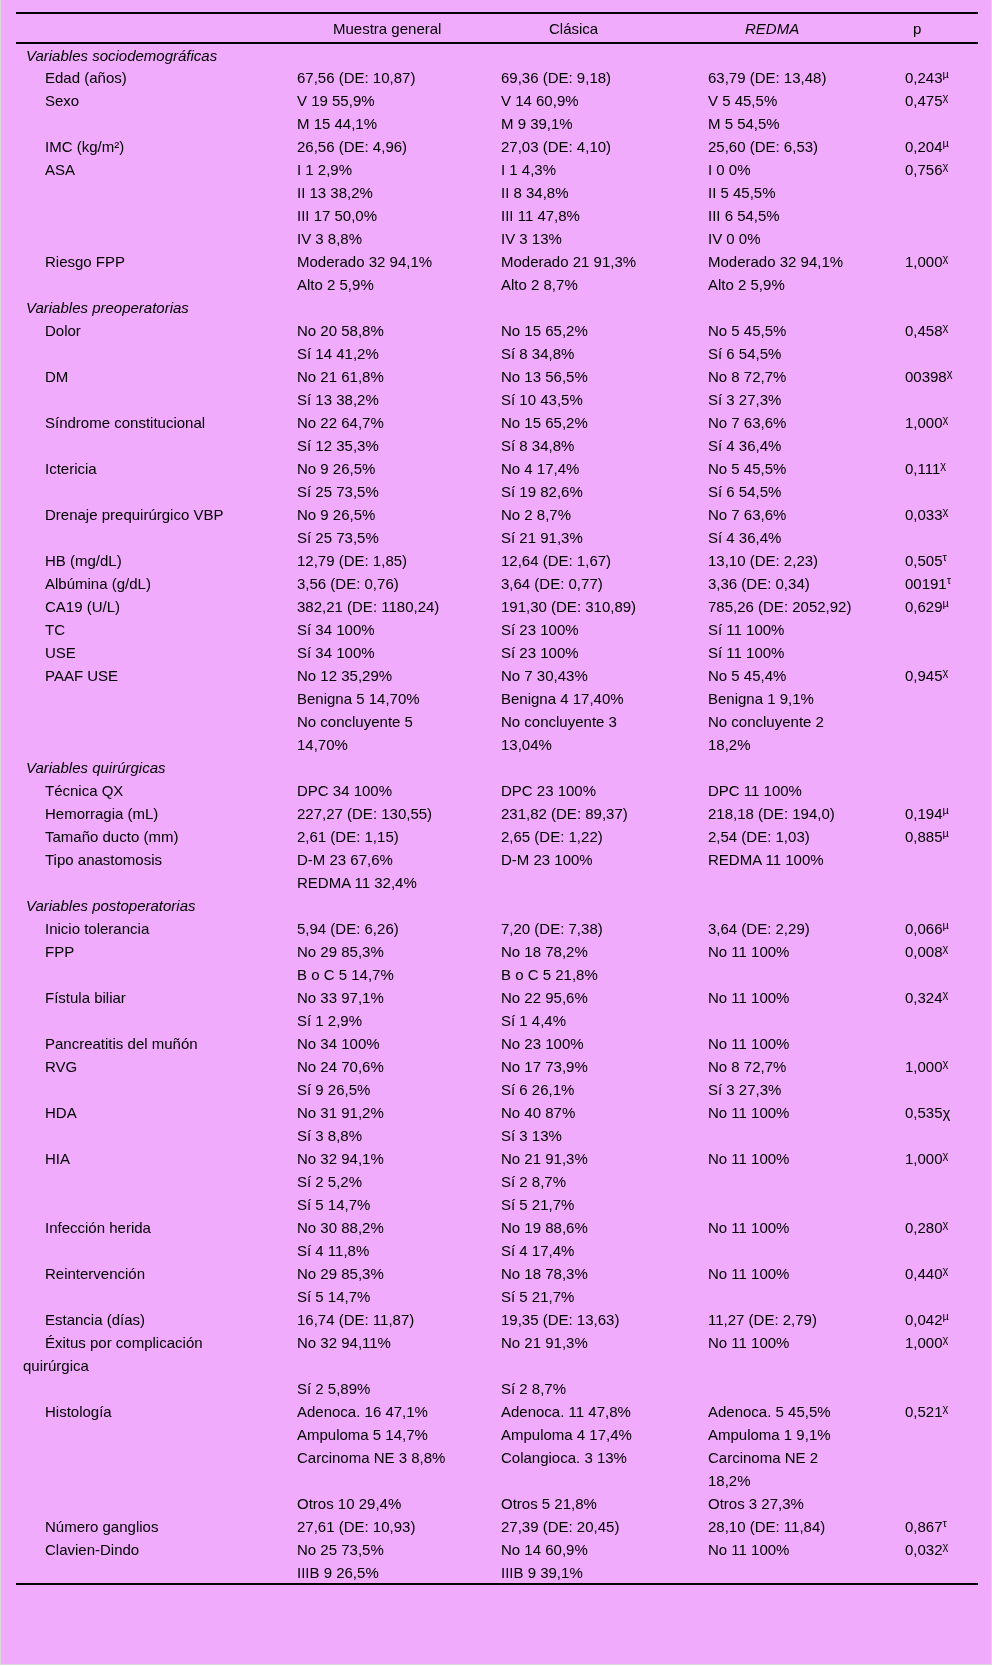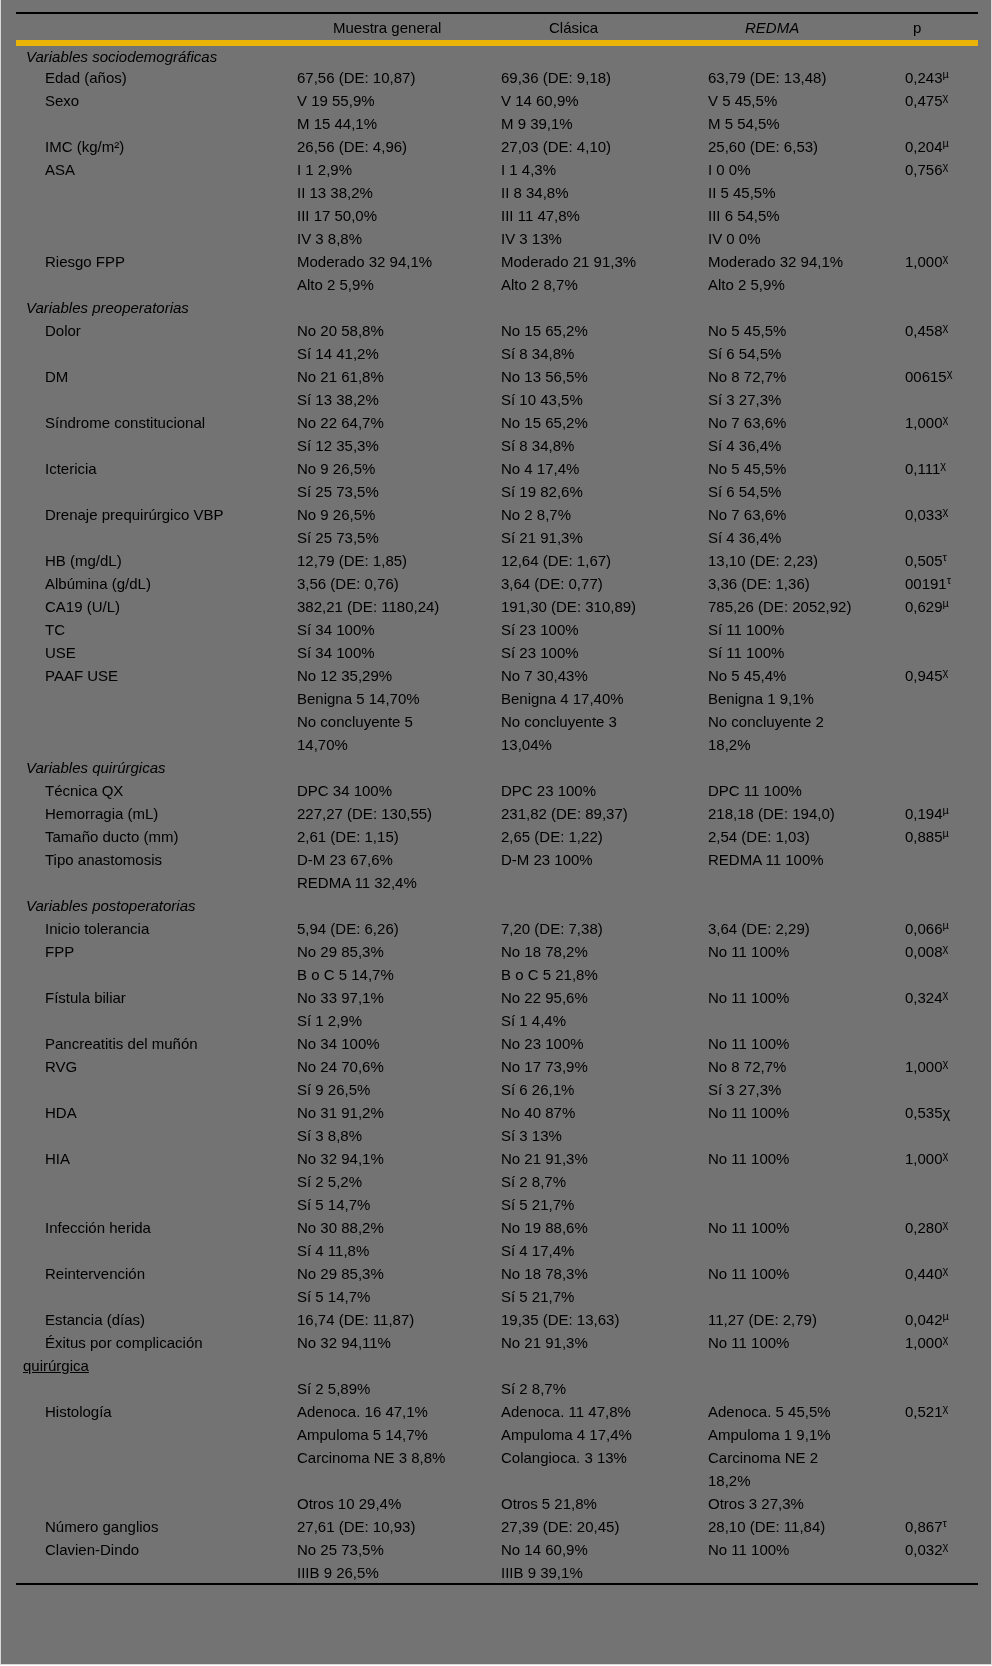--- a/index.html
+++ b/index.html
@@ -1,18 +1,18 @@
 <!DOCTYPE html>
 <html><head>
 <meta charset="utf-8">
 <style>
   html,body{margin:0;padding:0;background:#fff;}
   .page{
     width:992px;height:1665px;box-sizing:border-box;position:relative;
-    background:#737373;color:#000;
+    background:#f0abfc;color:#000;
     font-family:"Liberation Sans","DejaVu Sans",sans-serif;font-size:15px;
     border:1px solid #d9d9d9;border-top:none;overflow:hidden;
   }
   table.stat{
     border-collapse:collapse;table-layout:fixed;width:962px;
     margin:12px 15px 0 15px;
   }
   col.c-label{width:281px;}
   col.c-general{width:204px;}
   col.c-clasica{width:207px;}
@@ -23,24 +23,24 @@
   table.stat{border-bottom:2px solid #000;}
   th{font-weight:normal;text-align:left;padding:0;vertical-align:middle;white-space:nowrap;}
   th.h-general{padding-left:36px;}
   th.h-clasica{padding-left:48px;}
   th.h-redma{padding-left:37px;font-style:italic;}
   th.h-p{padding-left:8px;}
   tbody tr{height:23px;}
   td{padding:0;vertical-align:middle;white-space:nowrap;overflow:visible;}
   td.label{padding-left:29px;}
   td.label.section{padding-left:10px;font-style:italic;}
-  td.label.hang{padding-left:7px;text-decoration:underline;}
+  td.label.hang{padding-left:7px;}
   td.pval{text-align:left;}
   .sup{font-size:11px;position:relative;top:-5px;line-height:0;}
-  tbody{border-top:6px solid #eab308;} 
+  tbody{border-top:2px solid #eab308;} 
 </style>
 </head>
 <body>
 
 <div class="page">
   <table class="stat">
     <colgroup>
       <col class="c-label">
         <col class="c-general">
         <col class="c-clasica">
@@ -153,21 +153,21 @@
           <td class="val">Sí 14 41,2%</td>
           <td class="val">Sí 8 34,8%</td>
           <td class="val">Sí 6 54,5%</td>
           <td class="pval"><span></span></td>
         </tr>
         <tr>
           <td class="label">DM</td>
           <td class="val">No 21 61,8%</td>
           <td class="val">No 13 56,5%</td>
           <td class="val">No 8 72,7%</td>
-          <td class="pval"><span>00615</span><span class="sup">χ</span></td>
+          <td class="pval"><span>00398</span><span class="sup">χ</span></td>
         </tr>
         <tr>
           <td class="label"></td>
           <td class="val">Sí 13 38,2%</td>
           <td class="val">Sí 10 43,5%</td>
           <td class="val">Sí 3 27,3%</td>
           <td class="pval"><span></span></td>
         </tr>
         <tr>
           <td class="label">Síndrome constitucional</td>
@@ -215,21 +215,21 @@
           <td class="label">HB (mg/dL)</td>
           <td class="val">12,79 (DE: 1,85)</td>
           <td class="val">12,64 (DE: 1,67)</td>
           <td class="val">13,10 (DE: 2,23)</td>
           <td class="pval"><span>0,505</span><span class="sup">τ</span></td>
         </tr>
         <tr>
           <td class="label">Albúmina (g/dL)</td>
           <td class="val">3,56 (DE: 0,76)</td>
           <td class="val">3,64 (DE: 0,77)</td>
-          <td class="val">3,36 (DE: 1,36)</td>
+          <td class="val">3,36 (DE: 0,34)</td>
           <td class="pval"><span>00191</span><span class="sup">τ</span></td>
         </tr>
         <tr>
           <td class="label">CA19 (U/L)</td>
           <td class="val">382,21 (DE: 1180,24)</td>
           <td class="val">191,30 (DE: 310,89)</td>
           <td class="val">785,26 (DE: 2052,92)</td>
           <td class="pval"><span>0,629</span><span class="sup">µ</span></td>
         </tr>
         <tr>

